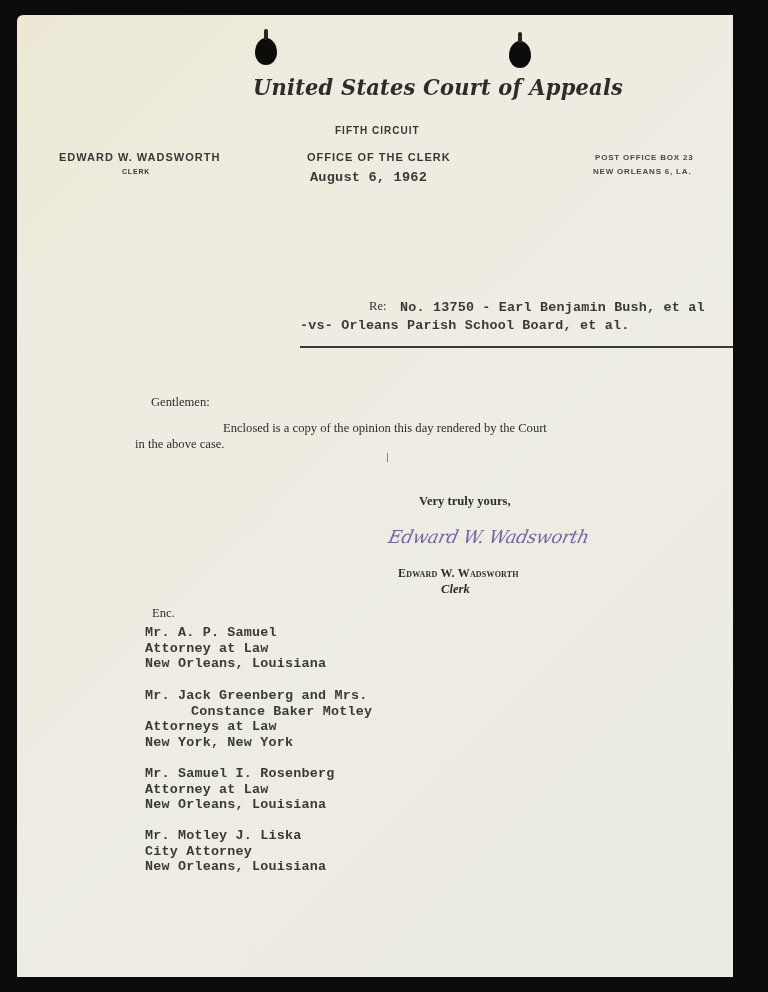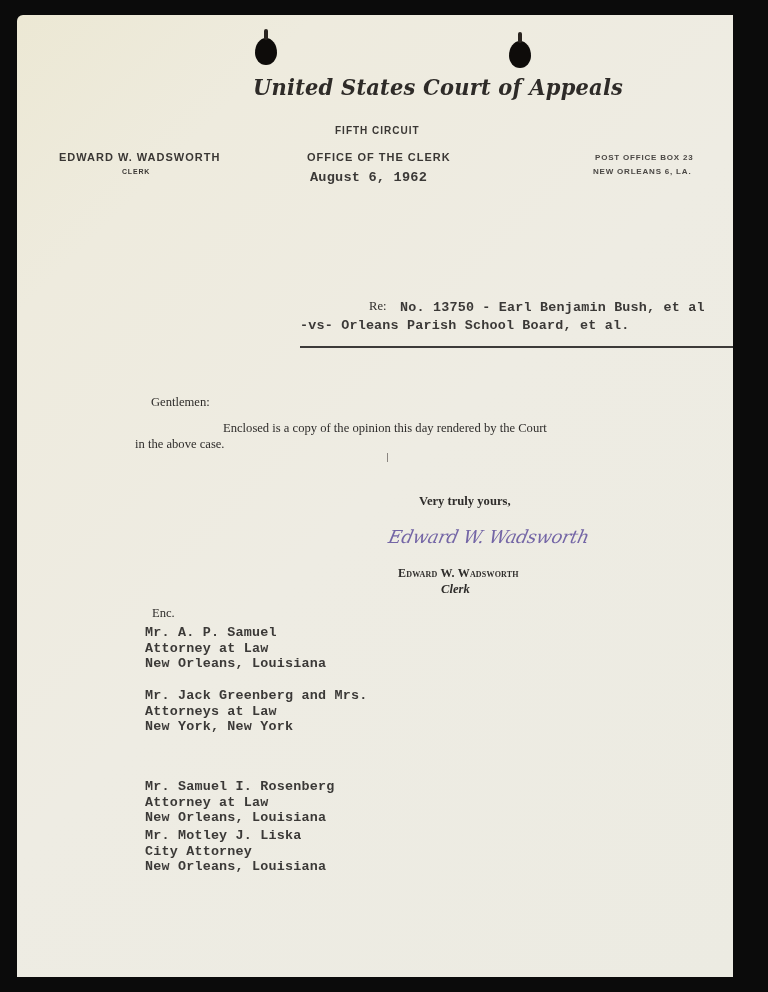--- a/index.html
+++ b/index.html
@@ -157,25 +157,26 @@
   <div class="abs serif" style="left:135px; top:591px;">Enc.</div>
 
   <div class="abs tw tw-block" style="left:128px; top:610px;">
     <div>Mr. A. P. Samuel</div>
     <div>Attorney at Law</div>
     <div>New Orleans, Louisiana</div>
   </div>
 
   <div class="abs tw tw-block" style="left:128px; top:673px;">
     <div>Mr. Jack Greenberg and Mrs.</div>
+    <div style="padding-left:46px;">Constance Baker Motley</div>
     <div>Attorneys at Law</div>
     <div>New York, New York</div>
   </div>
 
-  <div class="abs tw tw-block" style="left:128px; top:751px;margin-top:13px;">
+  <div class="abs tw tw-block" style="left:128px; top:751px;">
     <div>Mr. Samuel I. Rosenberg</div>
     <div>Attorney at Law</div>
     <div>New Orleans, Louisiana</div>
   </div>
 
   <div class="abs tw tw-block" style="left:128px; top:813px;">
     <div>Mr. Motley J. Liska</div>
     <div>City Attorney</div>
     <div>New Orleans, Louisiana</div>
   </div>

